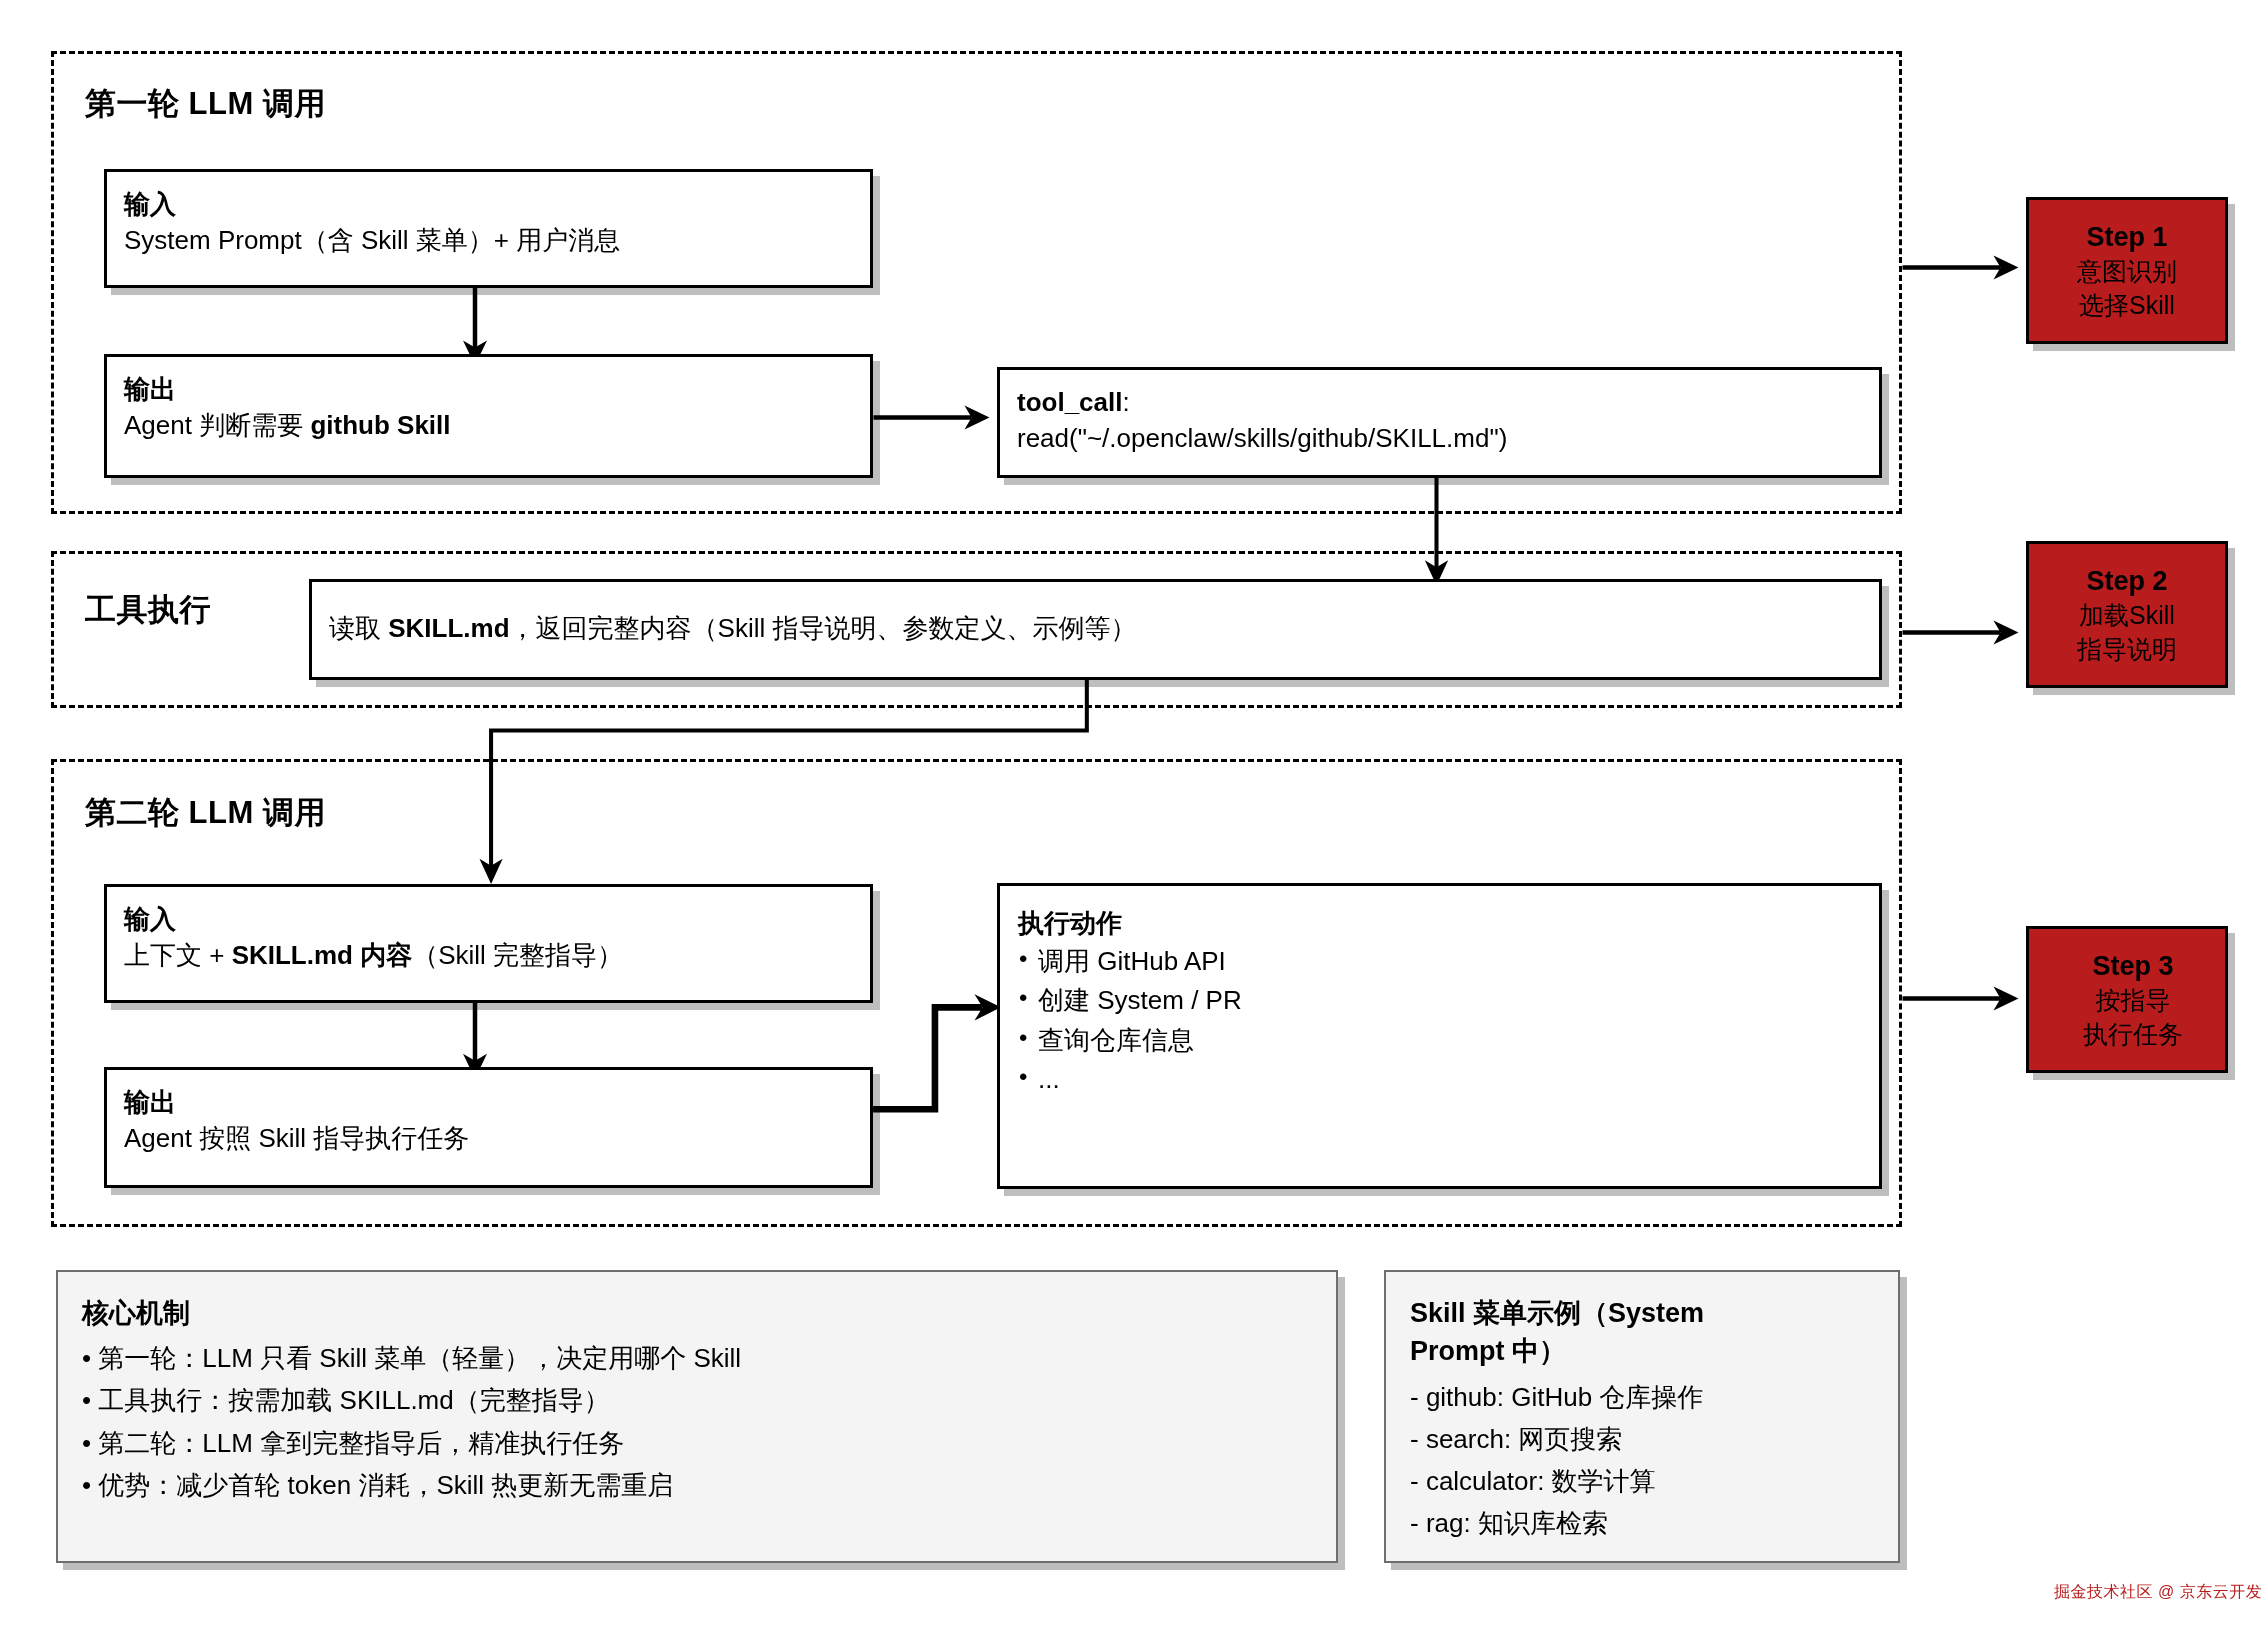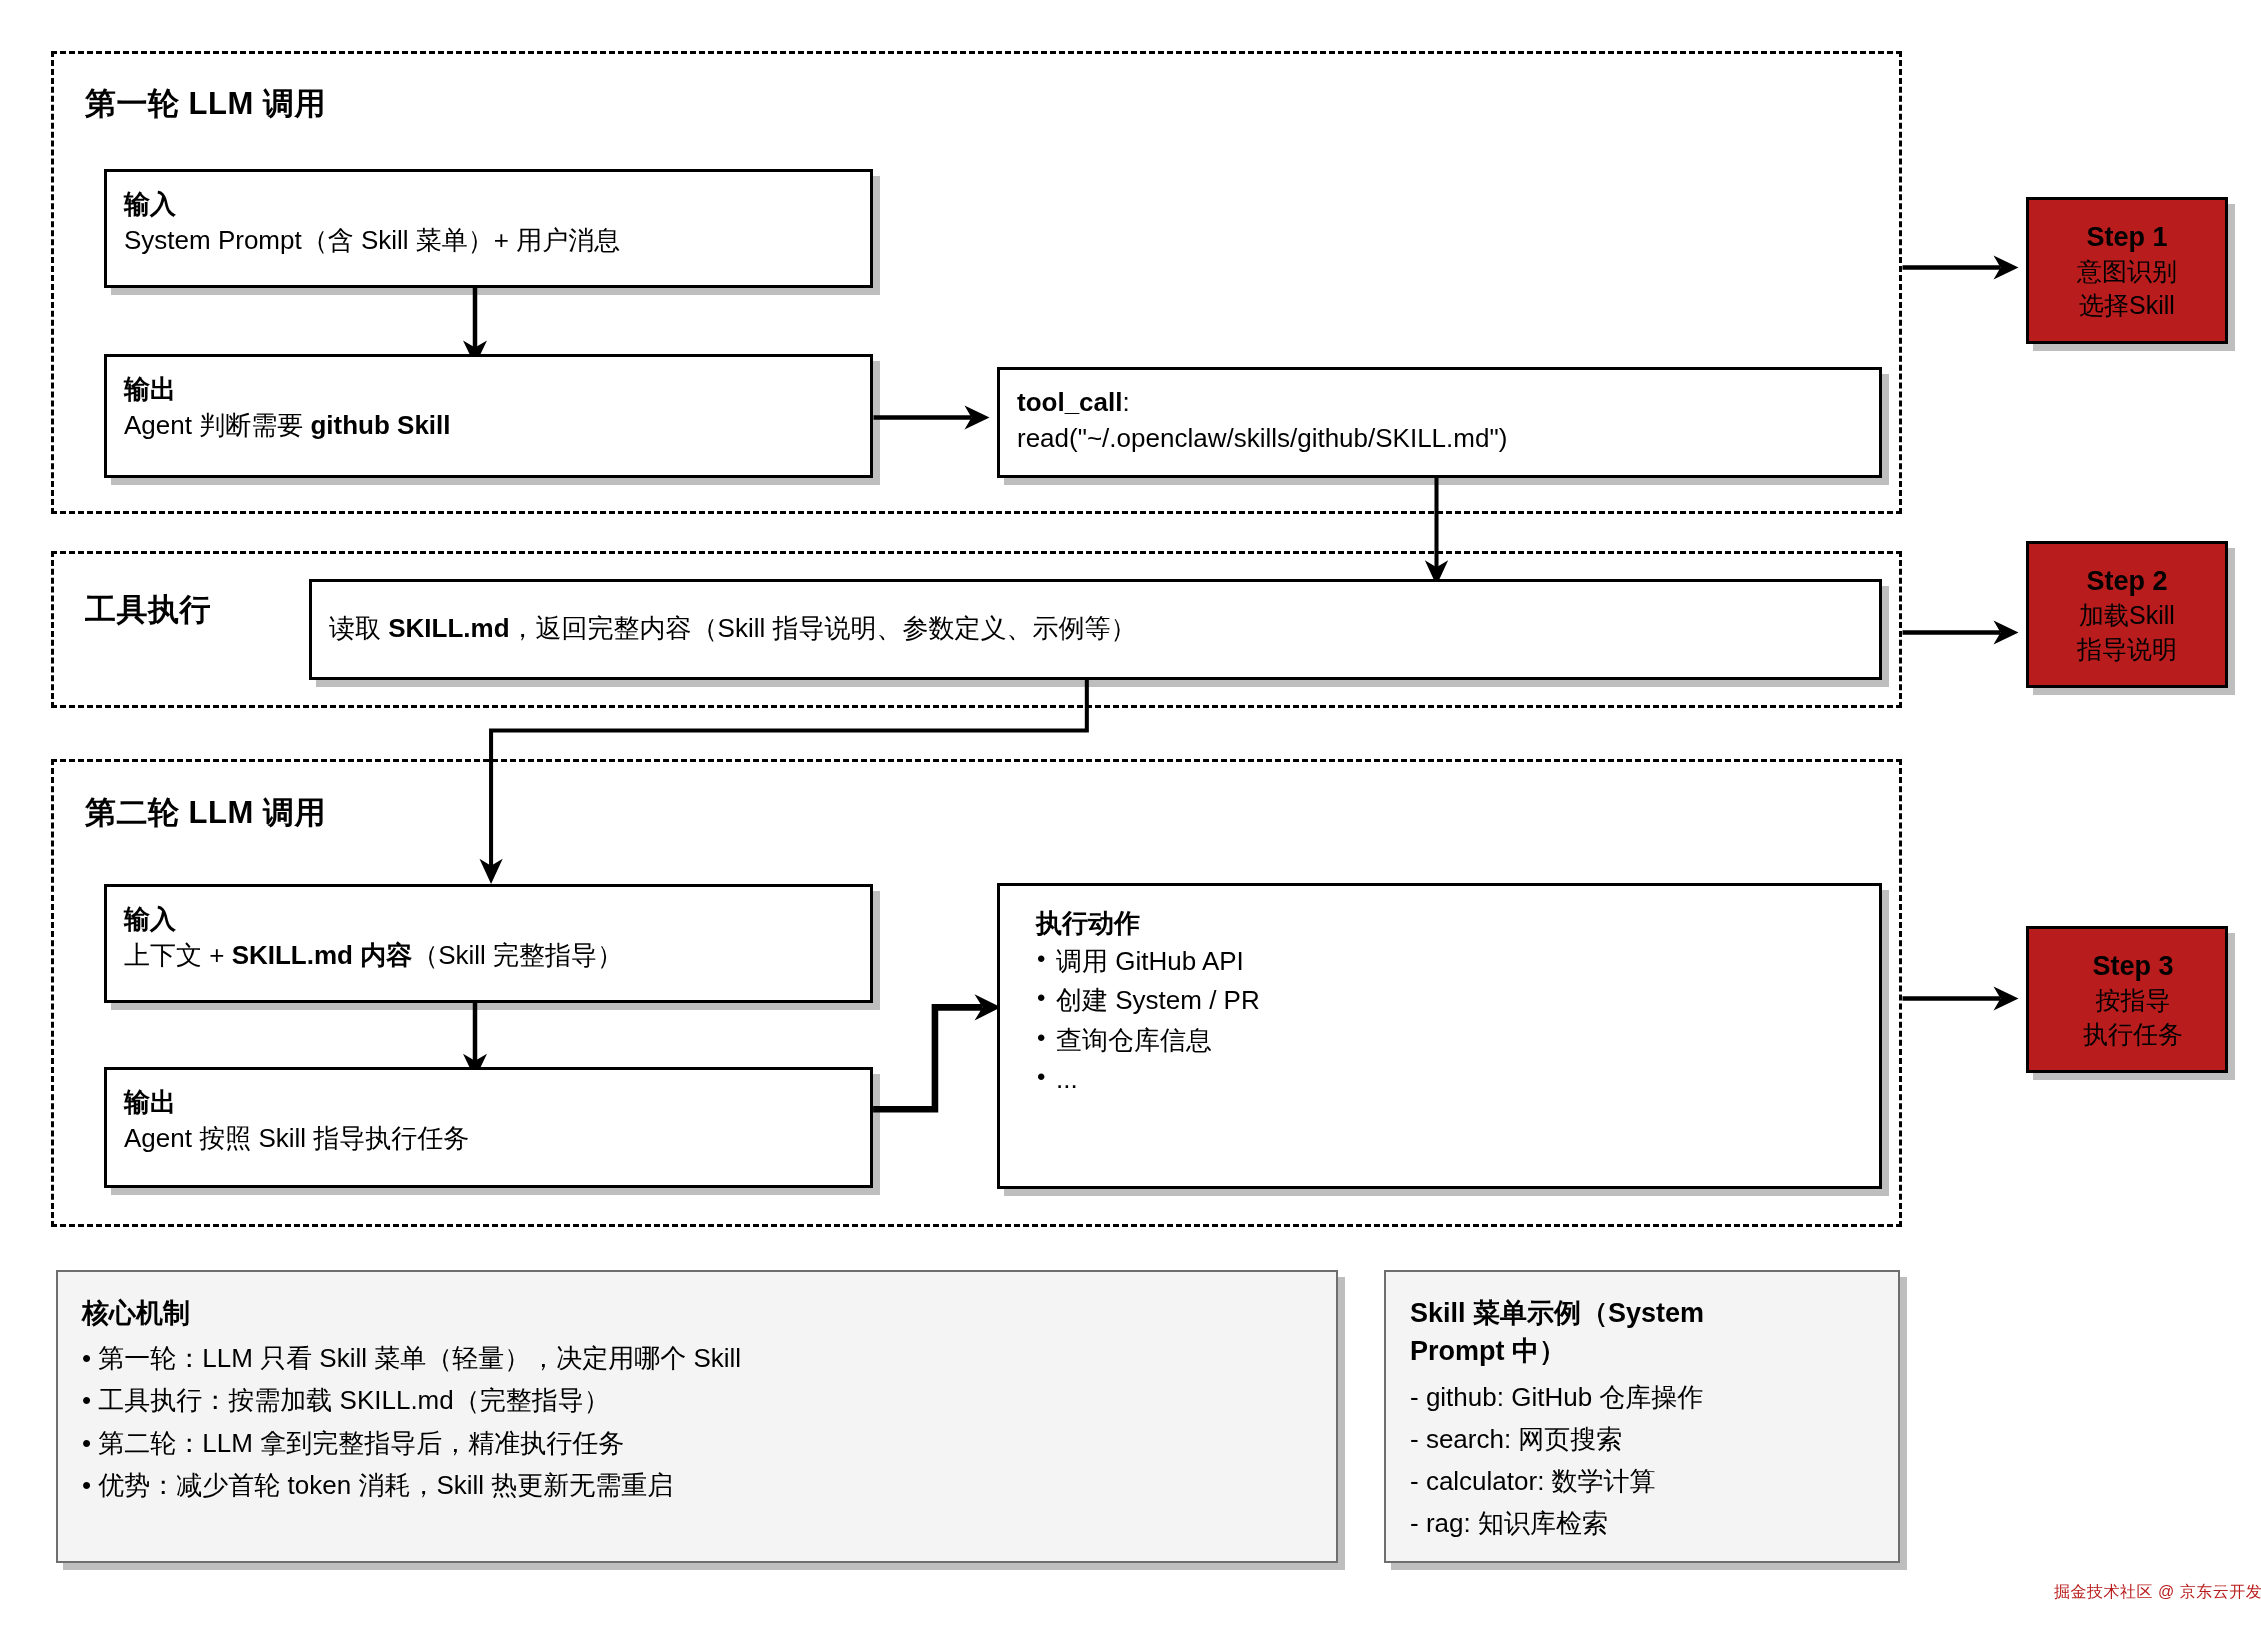--- a/index.html
+++ b/index.html
@@ -231,21 +231,21 @@
       <div class="txt">Agent 按照 Skill 指导执行任务</div>
     </div>
   </div>
 
   <svg class="conn" style="left:873px; top:981px; width:132px; height:147px;" viewBox="0 0 260 290">
     <path d="M0,253 L122,253 L122,52 L216,52" stroke="#000" stroke-width="13" fill="none"></path>
     <path d="M252,52 L200,26 L216,52 L200,78 Z" fill="#000"></path>
   </svg>
 
   <div class="node" style="left:997px; top:883px; width:885px; height:306px;">
-    <div class="pad" style="padding:20px 36px;">
+    <div class="pad" style="padding:20px 18px;">
       <div class="lbl">执行动作</div>
       <ul>
         <li>调用 GitHub API</li>
         <li>创建 System / PR</li>
         <li>查询仓库信息</li>
         <li>...</li>
       </ul>
     </div>
   </div>
 

